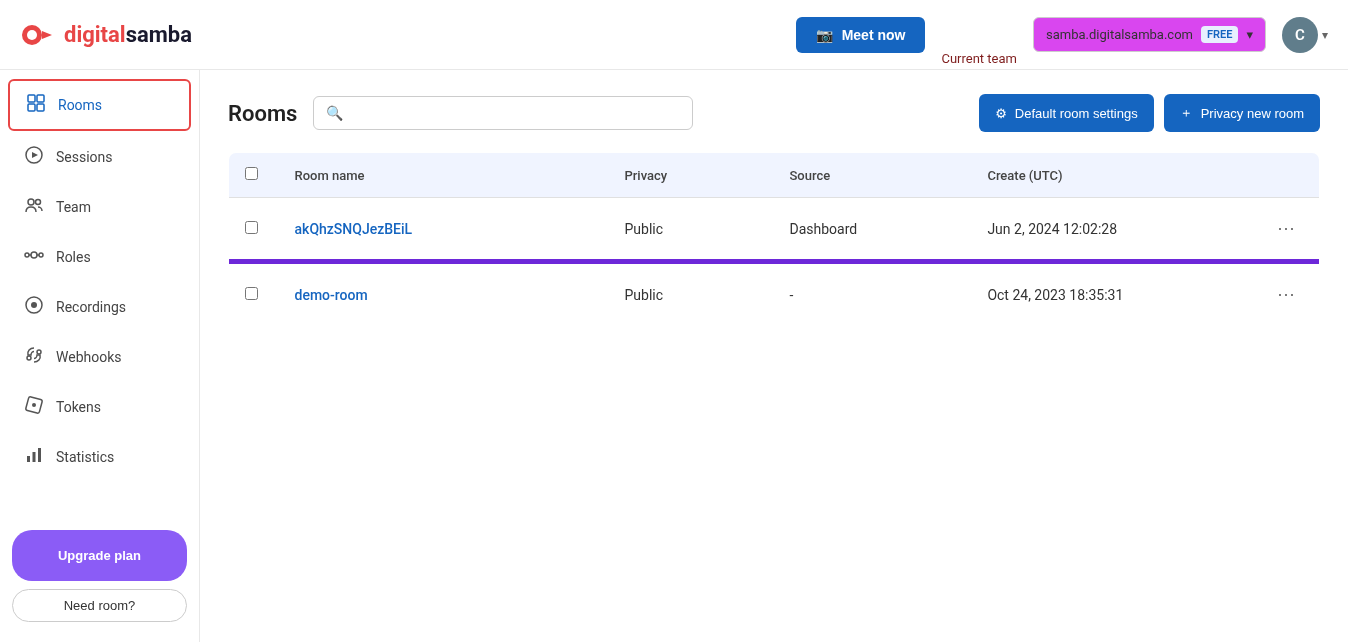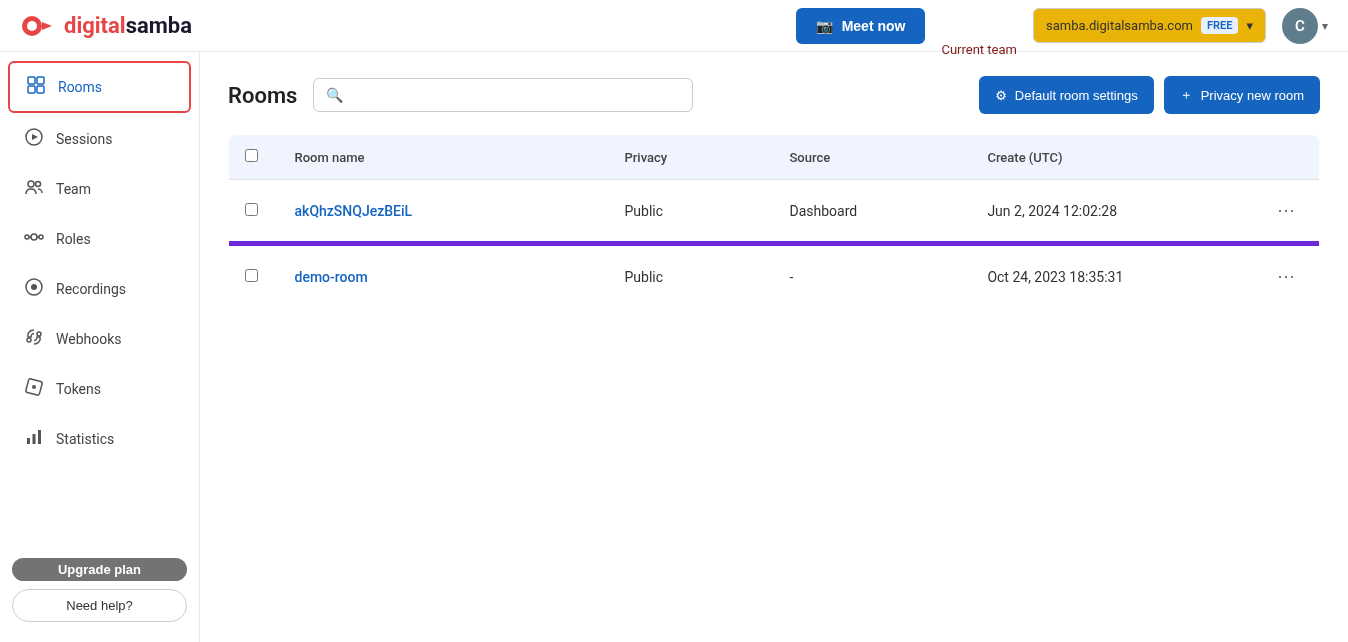--- a/index.html
+++ b/index.html
@@ -3,21 +3,21 @@
   <meta charset="utf-8">
   <style>
     * { box-sizing: border-box; margin: 0; padding: 0; }
     body { font-family: -apple-system, BlinkMacSystemFont, 'Segoe UI', Roboto, sans-serif; font-size: 14px; color: #333; background: #fff; display: flex; flex-direction: column; height: 642px; overflow: hidden; }
 
     
     .header {
       display: flex;
       align-items: center;
       padding: 0 20px;
-      height: 52px;
+      height: 70px;
       border-bottom: 1px solid #e8e8e8;
       flex-shrink: 0;
       gap: 16px;
     }
     .logo-area {
       display: flex;
       align-items: center;
       gap: 8px;
       flex: 0 0 auto;
     }
@@ -53,21 +53,21 @@
     }
     .team-selector {
       border: 1px solid #ccc;
       border-radius: 6px;
       padding: 8px 12px;
       font-size: 13px;
       display: flex;
       align-items: center;
       gap: 8px;
       cursor: pointer;
-      background: #eab308;
+      background: #d946ef;
     }
     .team-selector .free-badge {
       background: #e8f0fe;
       color: #1565c0;
       font-size: 11px;
       font-weight: 600;
       padding: 2px 6px;
       border-radius: 4px;
     }
     .avatar {
@@ -123,25 +123,25 @@
     .sidebar-item.active .sidebar-icon { color: #1565c0; }
     .sidebar-icon { font-size: 18px; color: #555; flex-shrink: 0; }
     .sidebar-bottom {
       margin-top: auto;
       padding: 12px;
       display: flex;
       flex-direction: column;
       gap: 8px;
     }
     .upgrade-btn {
-      background: #737373;
+      background: #8b5cf6;
       color: #fff;
       border: none;
       border-radius: 20px;
-      padding: 4px 16px;
+      padding: 18px 16px;
       font-size: 13px;
       font-weight: 600;
       cursor: pointer;
       width: 100%;
       text-align: center;
     }
     .help-btn {
       background: #fff;
       color: #333;
       border: 1px solid #ccc;
@@ -398,21 +398,21 @@
           <rect x="8.5" y="7" width="3" height="10" fill="#555"></rect>
           <rect x="14" y="3" width="3" height="14" fill="#555"></rect>
         </svg>
       </span>
       <span>Statistics</span>
     </div>
 
 
     <div class="sidebar-bottom">
       <button class="upgrade-btn">Upgrade plan</button>
-      <button class="help-btn">Need help?</button>
+      <button class="help-btn">Need room?</button>
     </div>
   </nav>
 
   <main class="main-content">
     <div class="main-header">
       <h1 class="page-title">Rooms</h1>
 
       <div class="search-bar">
         <span class="search-icon">🔍</span>
       </div>

